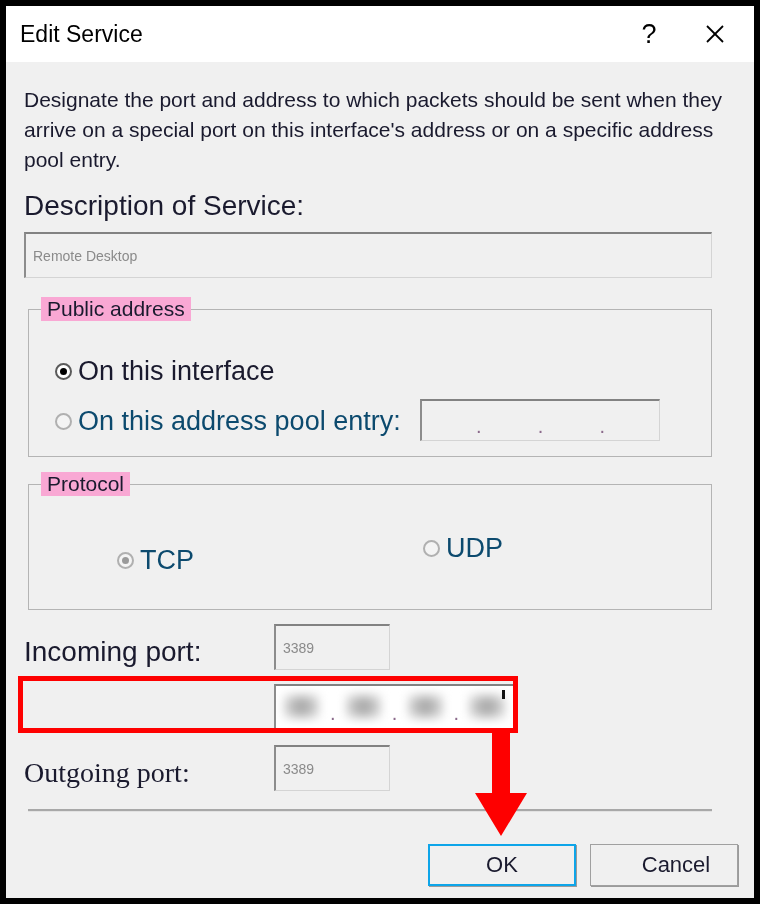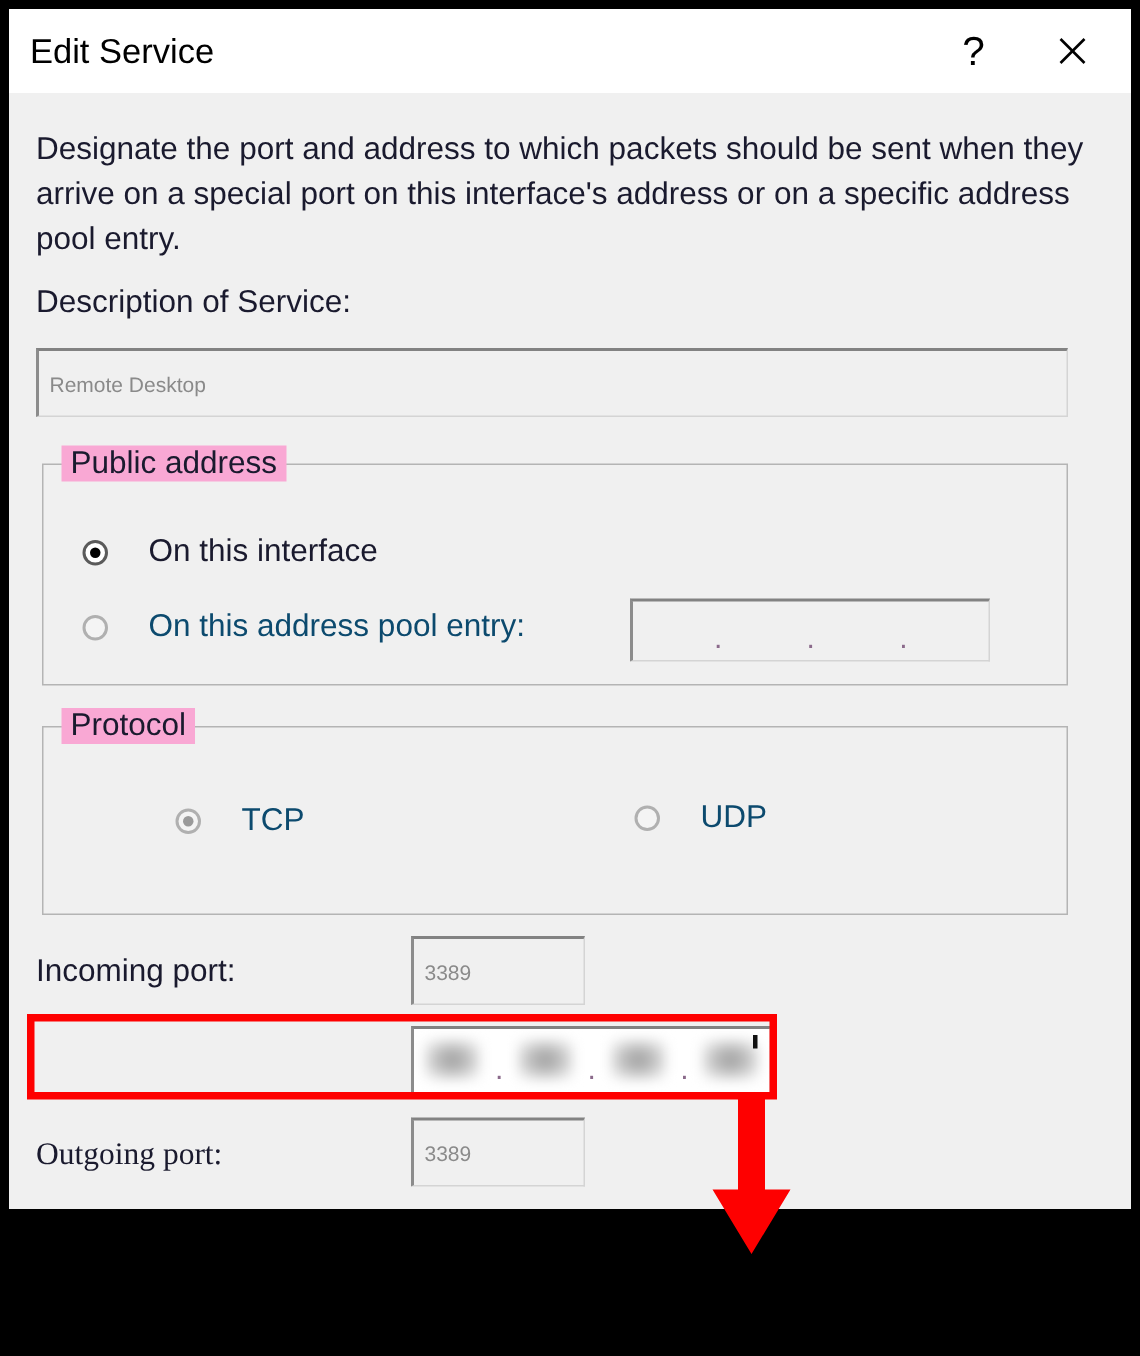--- a/index.html
+++ b/index.html
@@ -20,21 +20,21 @@
     height: 904px;
     background: #000000;
   }
 
   
   .dialog {
     position: absolute;
     left: 6px;
     top: 6px;
     width: 748px;
-    height: 800px;
+    height: 892px;
     background: #f0f0f0;
     overflow: hidden;
   }
 
   .titlebar {
     position: absolute;
     left: 0;
     top: 0;
     width: 748px;
     height: 56px;
@@ -81,21 +81,21 @@
     left: 18px;
     top: 23px;
     width: 716px;
     font-size: 21px;
     line-height: 30px;
     color: #1a1a2e;
   }
 
   .field-label {
     position: absolute;
-    font-size: 21px;
+    font-size: 28px;
     color: #1a1a2e;
     white-space: nowrap;
   }
 
   
   .textfield {
     position: absolute;
     background: #f0f0f0;
     border-top: 2px solid #828282;
     border-left: 2px solid #8c8c8c;
@@ -154,22 +154,22 @@
     left: 50%;
     top: 50%;
     width: 7px;
     height: 7px;
     margin: -3.5px 0 0 -3.5px;
     border-radius: 50%;
     background: #000000;
   }
   .radio.disabled .dot { background: #9a9a9a; }
   .radio-label {
-    margin-left: 27px;
-    font-size: 21px;
+    margin-left: 6px;
+    font-size: 27px;
     color: #1a1a2e;
   }
   .radio-label.disabled { color: #0c4a6e; }
 
   
   .ipfield {
     position: absolute;
     box-sizing: border-box;
     background: #f0f0f0;
     border-top: 2px solid #828282;
@@ -305,21 +305,21 @@
           <span class="ip-dot">.</span>
           <span class="ip-oct"></span>
           <span class="ip-dot">.</span>
           <span class="ip-oct"></span>
         </div>
       </div>
 
       <div class="groupbox" style="left:22px; top:422px; width:684px; height:126px;">
         <span class="gb-label">Protocol</span>
 
-        <div class="radio-row" style="left:88px; top:50px;">
+        <div class="radio-row" style="left:88px; top:60px;">
           <span class="radio disabled">
               <span class="dot"></span>
             </span>
           <span class="radio-label disabled">TCP</span>
         </div>
 
         <div class="radio-row" style="left:394px; top:48px;">
           <span class="radio disabled"></span>
           <span class="radio-label disabled">UDP</span>
         </div>

